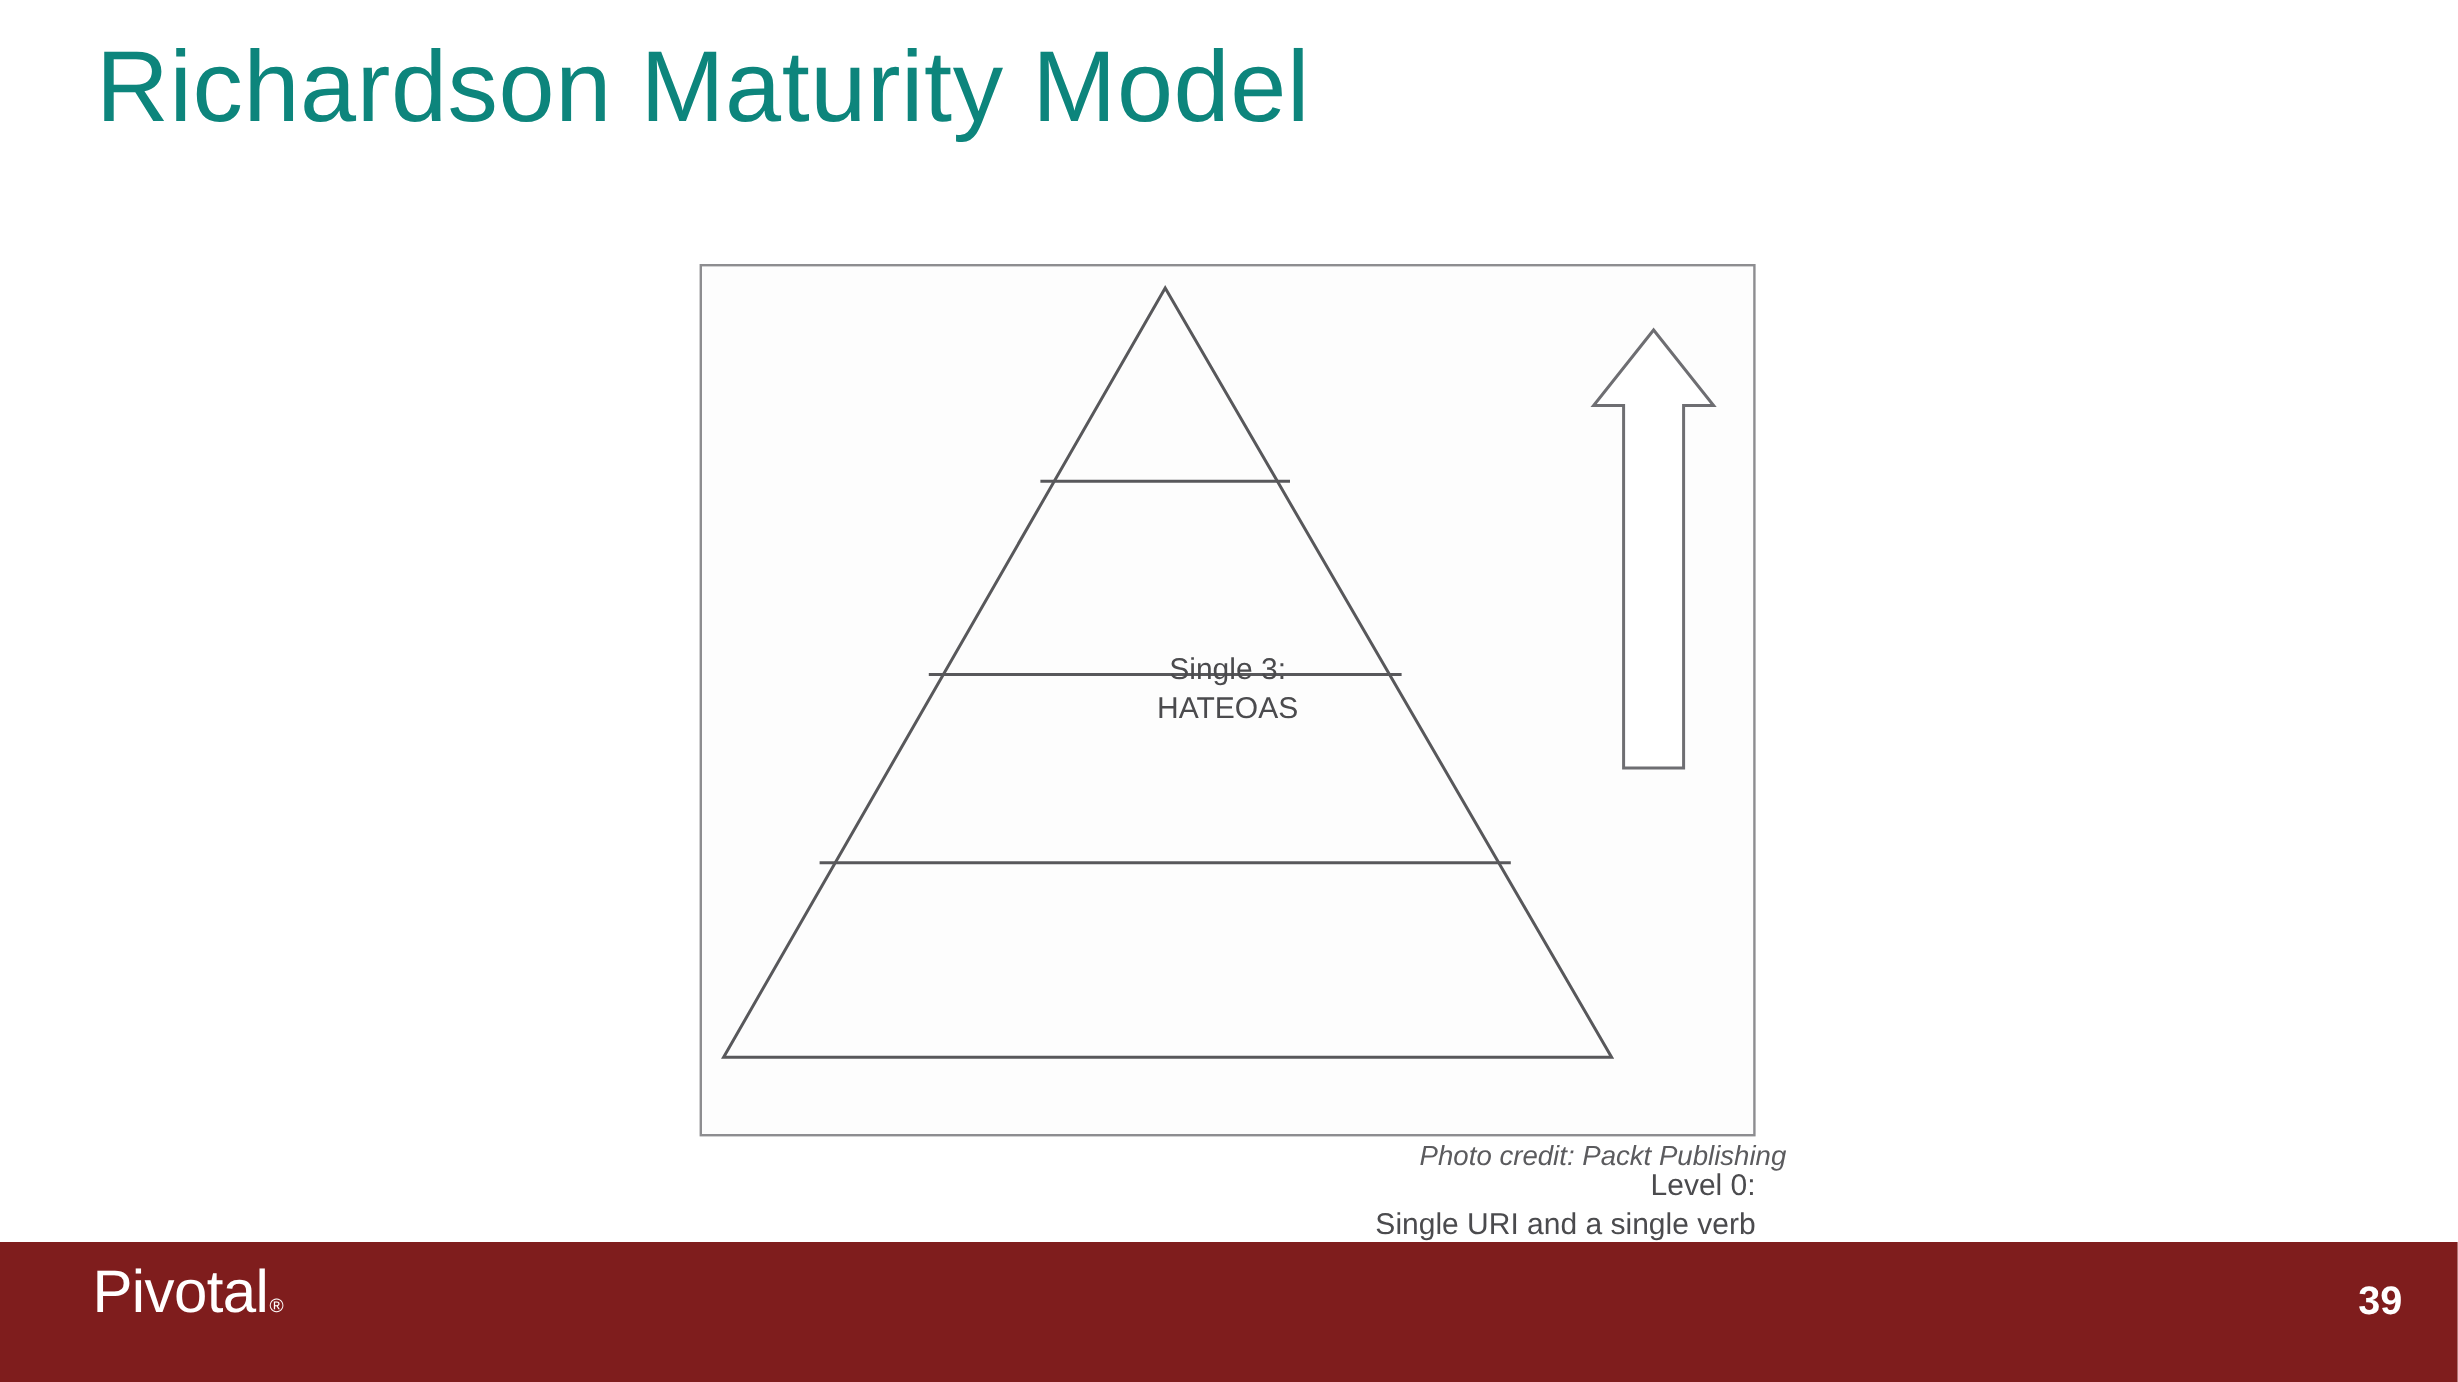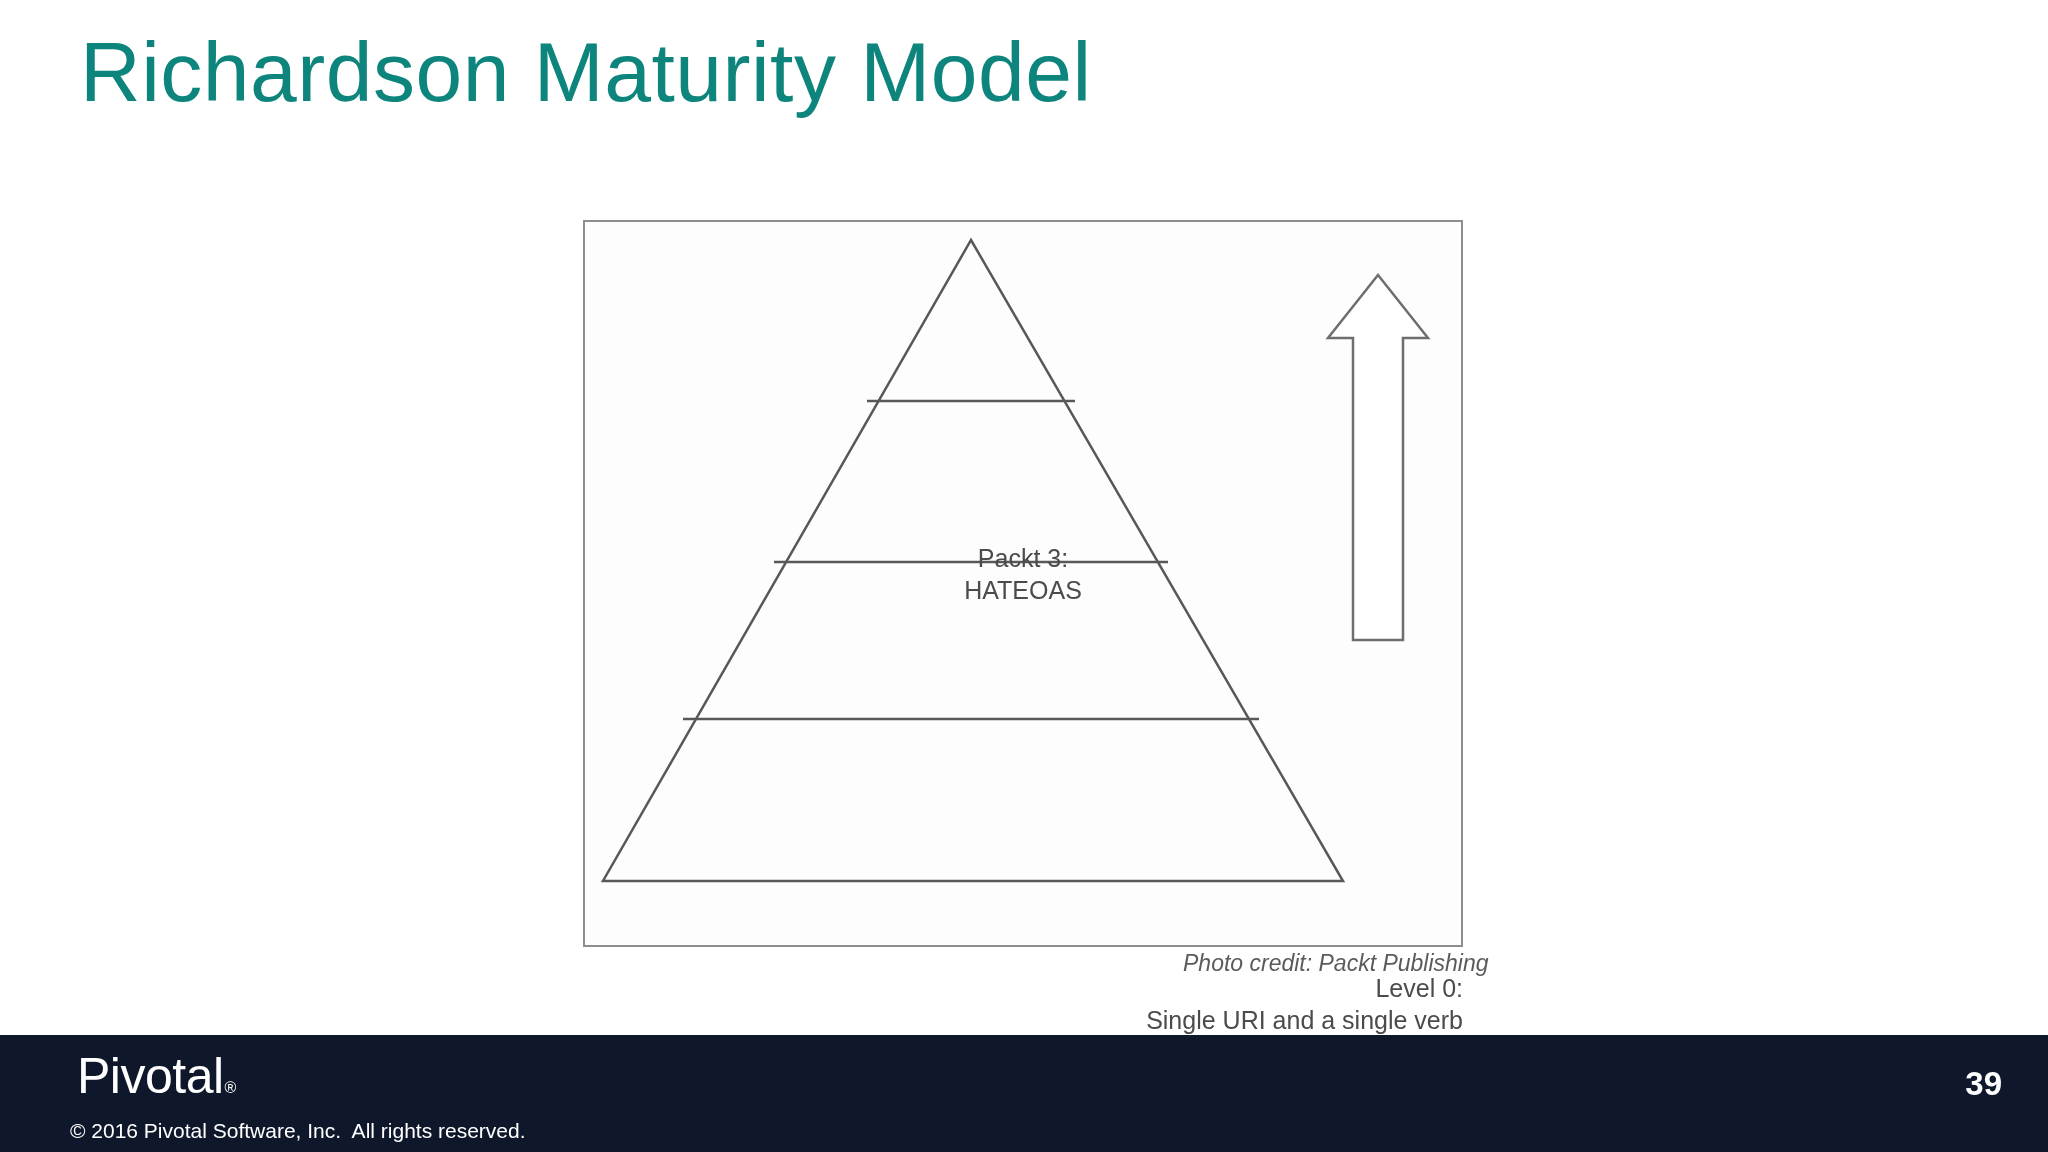--- a/index.html
+++ b/index.html
@@ -90,21 +90,21 @@
     font-style: italic;
   }
 
   
   .footer {
     position: absolute;
     left: 0;
     bottom: 0;
     width: 2048px;
     height: 117px;
-    background: #0f172a;
+    background: #7f1d1d;
   }
   .brand {
     position: absolute;
     left: 77px;
     top: 16px;
     color: #ffffff;
     font-size: 50px;
     letter-spacing: -0.5px;
     font-weight: 400;
     line-height: 1;
@@ -146,27 +146,26 @@
 
     <polygon points="388,20 760,661 20,661" fill="none" stroke="#58585b" stroke-width="2.5"></polygon>
 
     <line x1="284" y1="181" x2="492" y2="181" stroke="#58585b" stroke-width="2.5"></line>
     <line x1="191" y1="342" x2="585" y2="342" stroke="#58585b" stroke-width="2.5"></line>
     <line x1="100" y1="499" x2="676" y2="499" stroke="#58585b" stroke-width="2.5"></line>
 
     <polygon points="795,55 845,118 820,118 820,420 770,420 770,118 745,118" fill="#ffffff" stroke="#6e6e72" stroke-width="2.5" stroke-linejoin="miter"></polygon>
   </svg>
 
-  <div class="tier-label tier-3">Packt 3:
+  <div class="tier-label tier-3">Single 3:
 HATEOAS</div>
   <div class="tier-label tier-0">Level 0:
 Single URI and a single verb</div>
 
   <div class="figure-caption">Richardson Maturity Model</div>
 </div>
 
 <div class="photo-credit">Photo credit: Packt Publishing</div>
 
 <div class="footer">
   <div class="brand"><span>Pivotal</span><span class="reg">®</span></div>
-  <div class="copyright">© 2016 Pivotal Software, Inc.  All rights reserved.</div>
   <div class="page-number">39</div>
 </div>
 
 </body></html>

